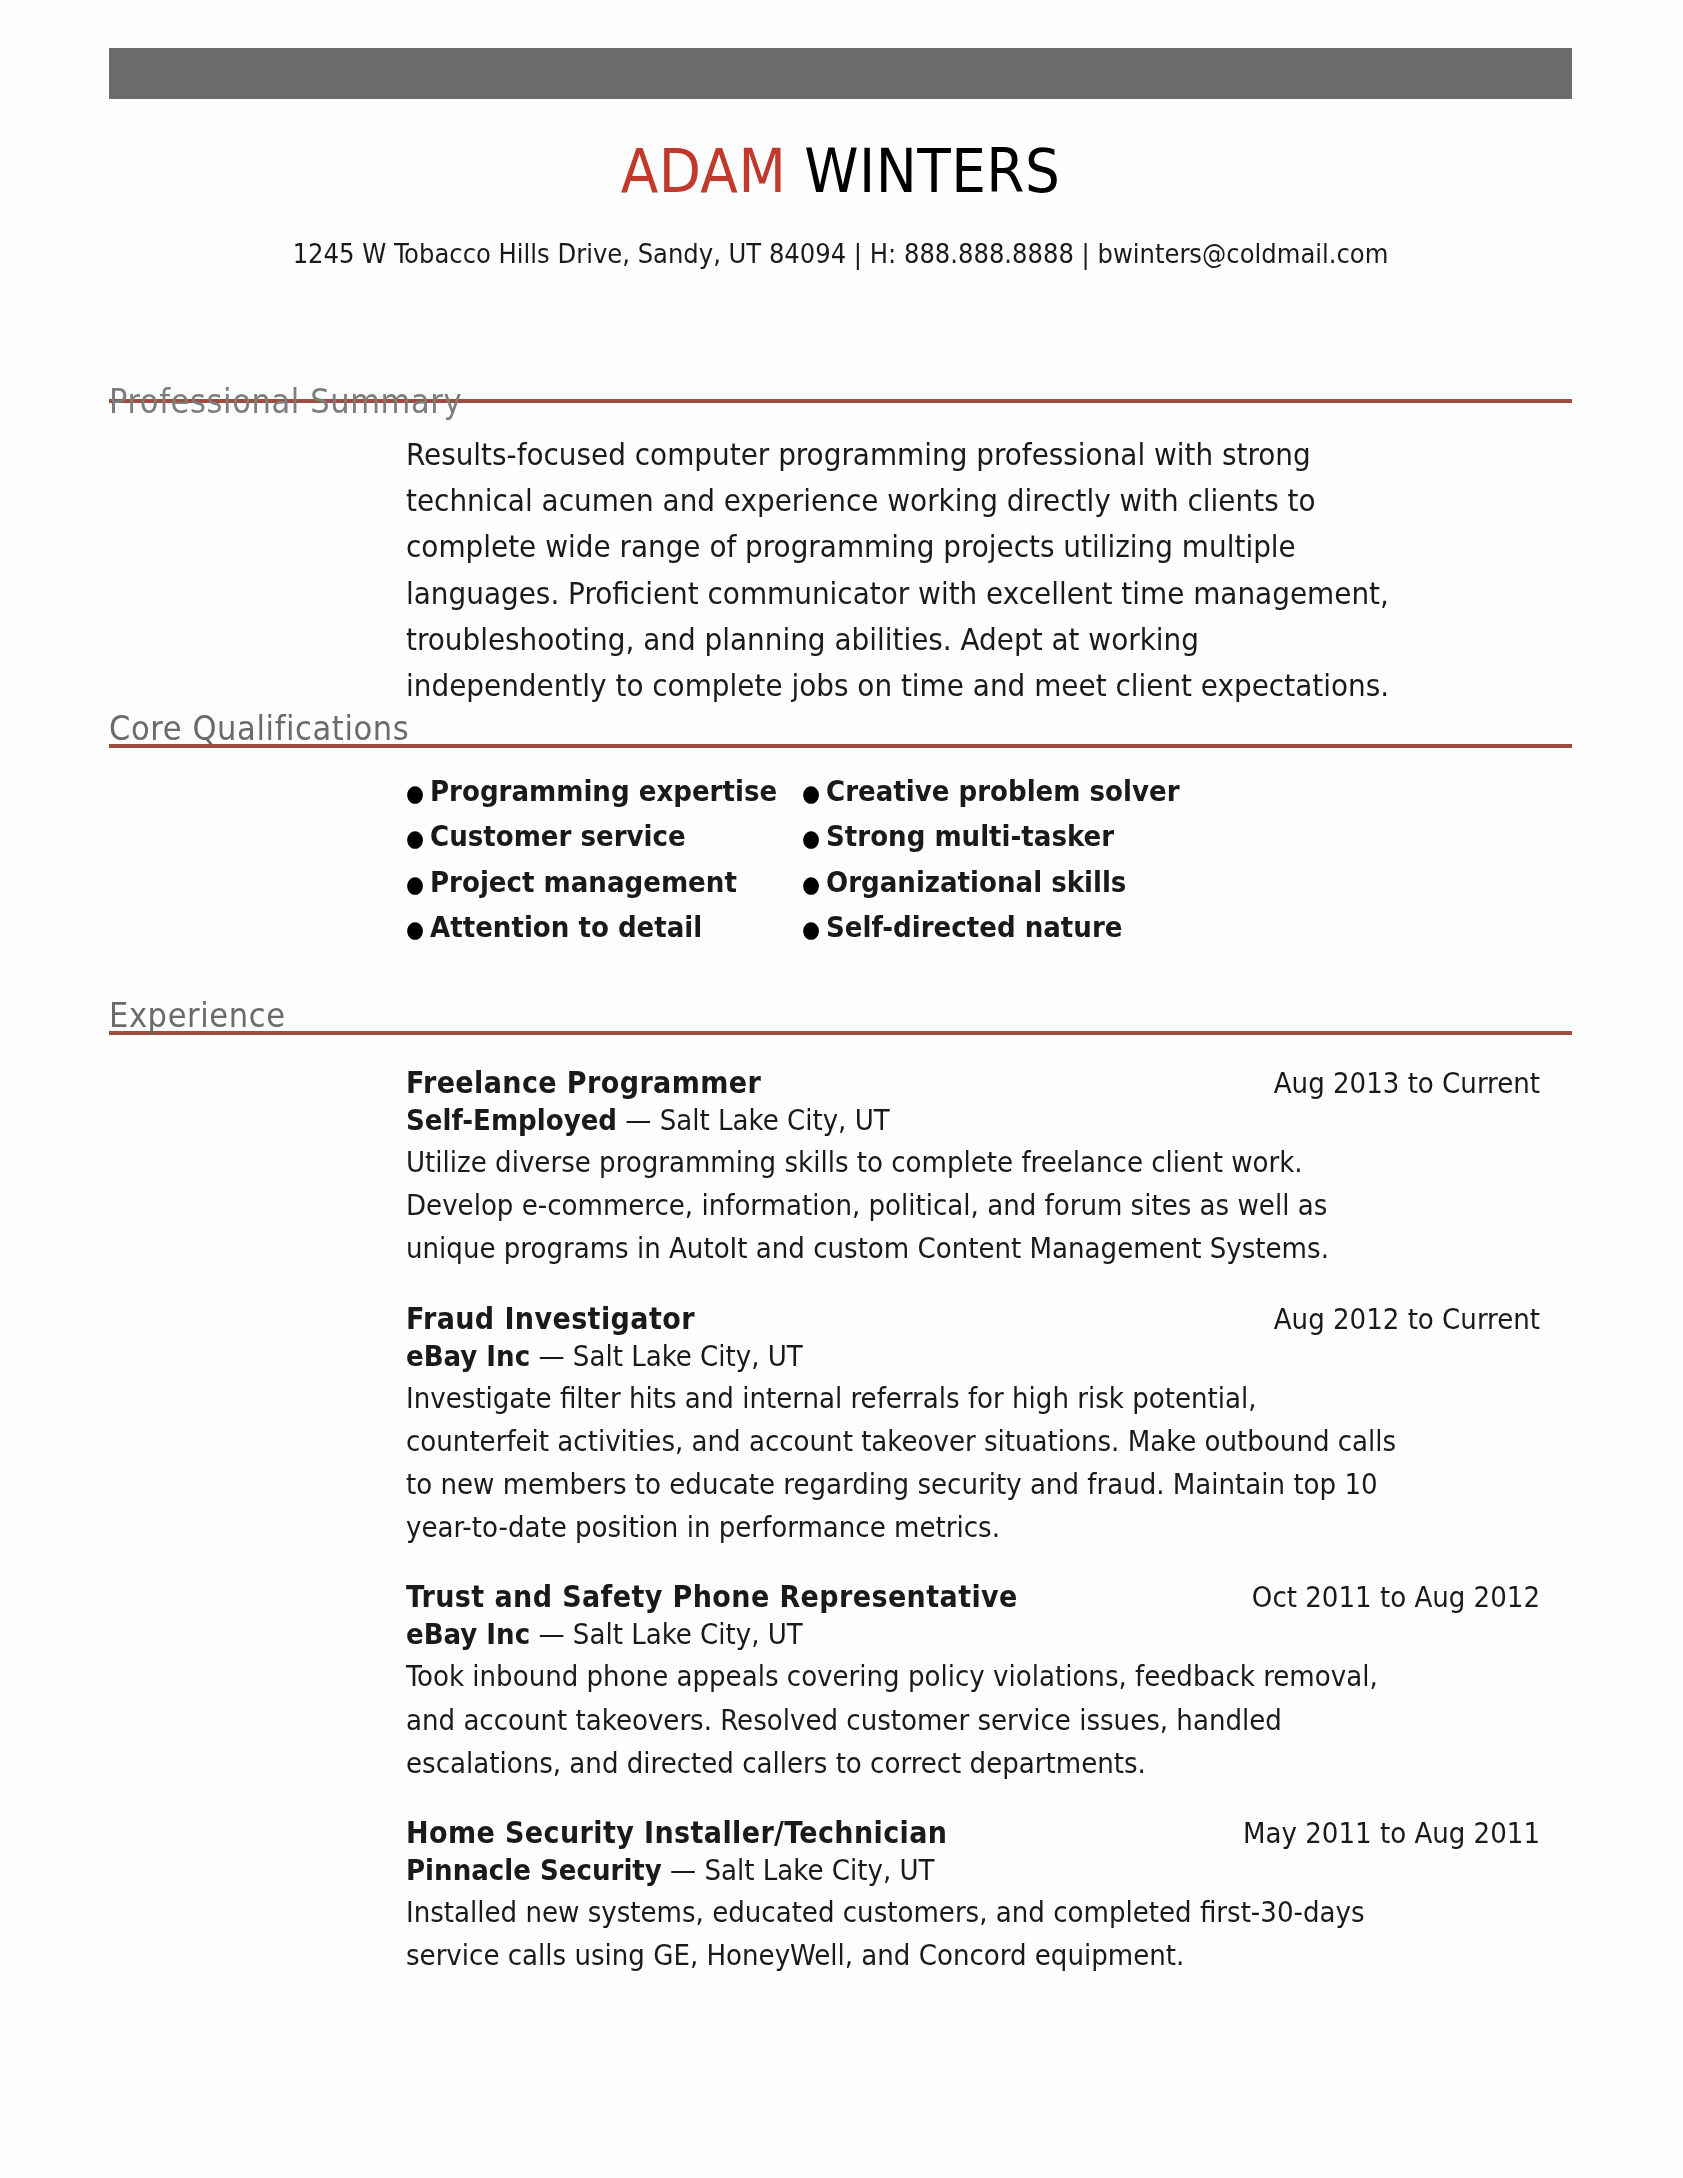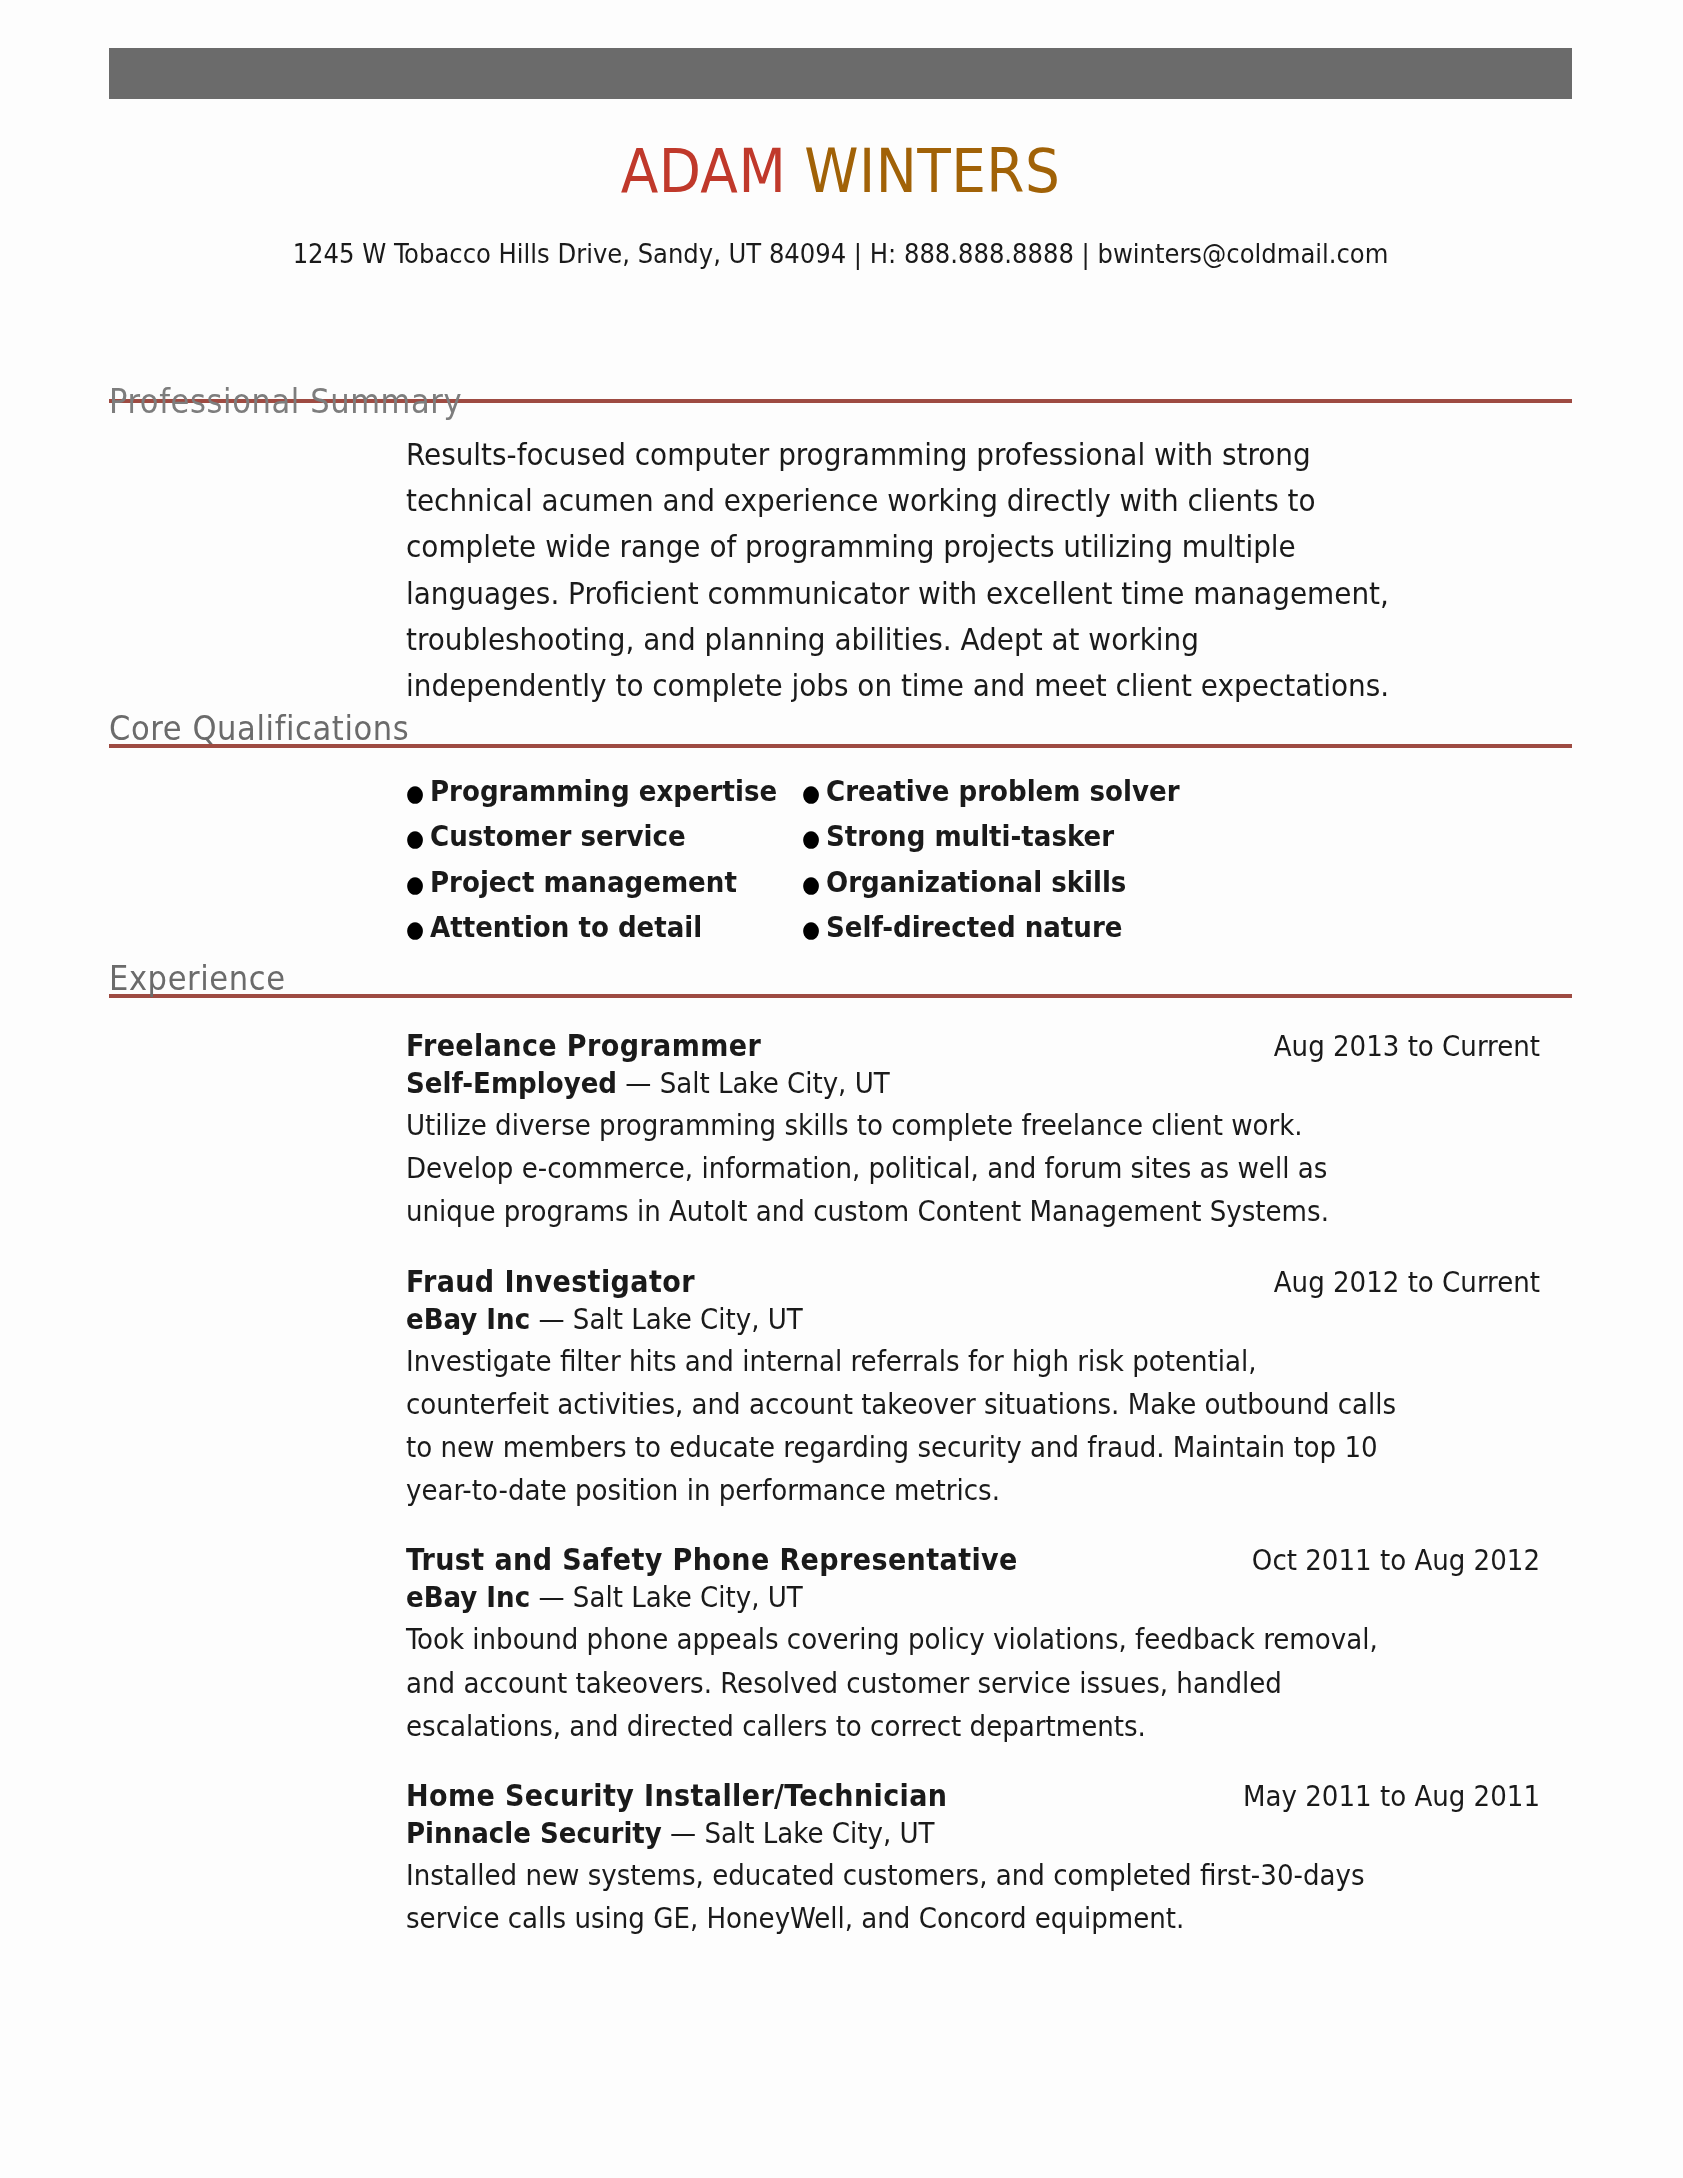--- a/index.html
+++ b/index.html
@@ -50,21 +50,21 @@
     font-weight: 400;
     letter-spacing: 0.5px;
     line-height: 1.05;
     white-space: nowrap;
   }
   .name .first {
     color: #c0392b;
     margin-top: 40px;
   }
   .name .last {
-    color: #a16207;
+    color: #000000;
   }
 
   .contact-line {
     position: absolute;
     left: 109px;
     top: 238px;
     width: 1463px;
     text-align: center;
     font-size: 27px;
     color: #1a1a1a;
@@ -252,21 +252,21 @@
           <span class="txt">Organizational skills</span>
         </div>
         <div class="qual-item">
           <span class="dot">●</span>
           <span class="txt">Self-directed nature</span>
         </div>
       </div>
     </div>
   </div>
 
-  <div class="section" style="top: 943px;">
+  <div class="section" style="top: 980px;">
     <div class="section-head">
       <div class="title">Experience</div>
       <div class="rule"></div>
     </div>
 
     <div class="job">
       <div class="job-row">
         <span class="job-title">Freelance Programmer</span>
         <span class="job-dates">Aug 2013 to Current</span>
       </div>

